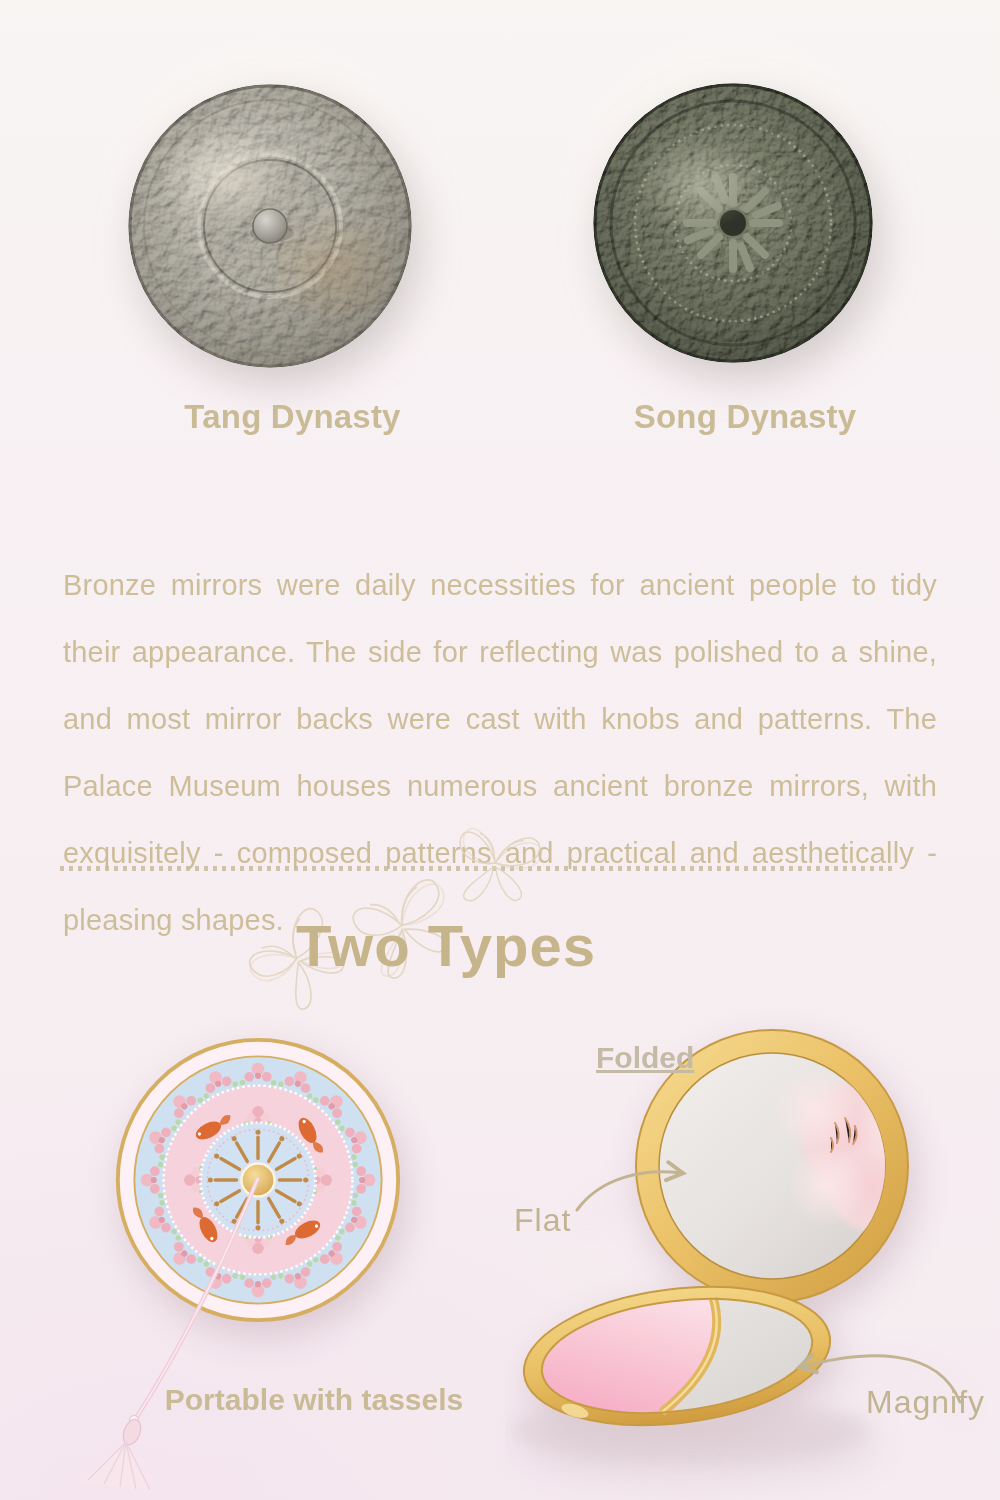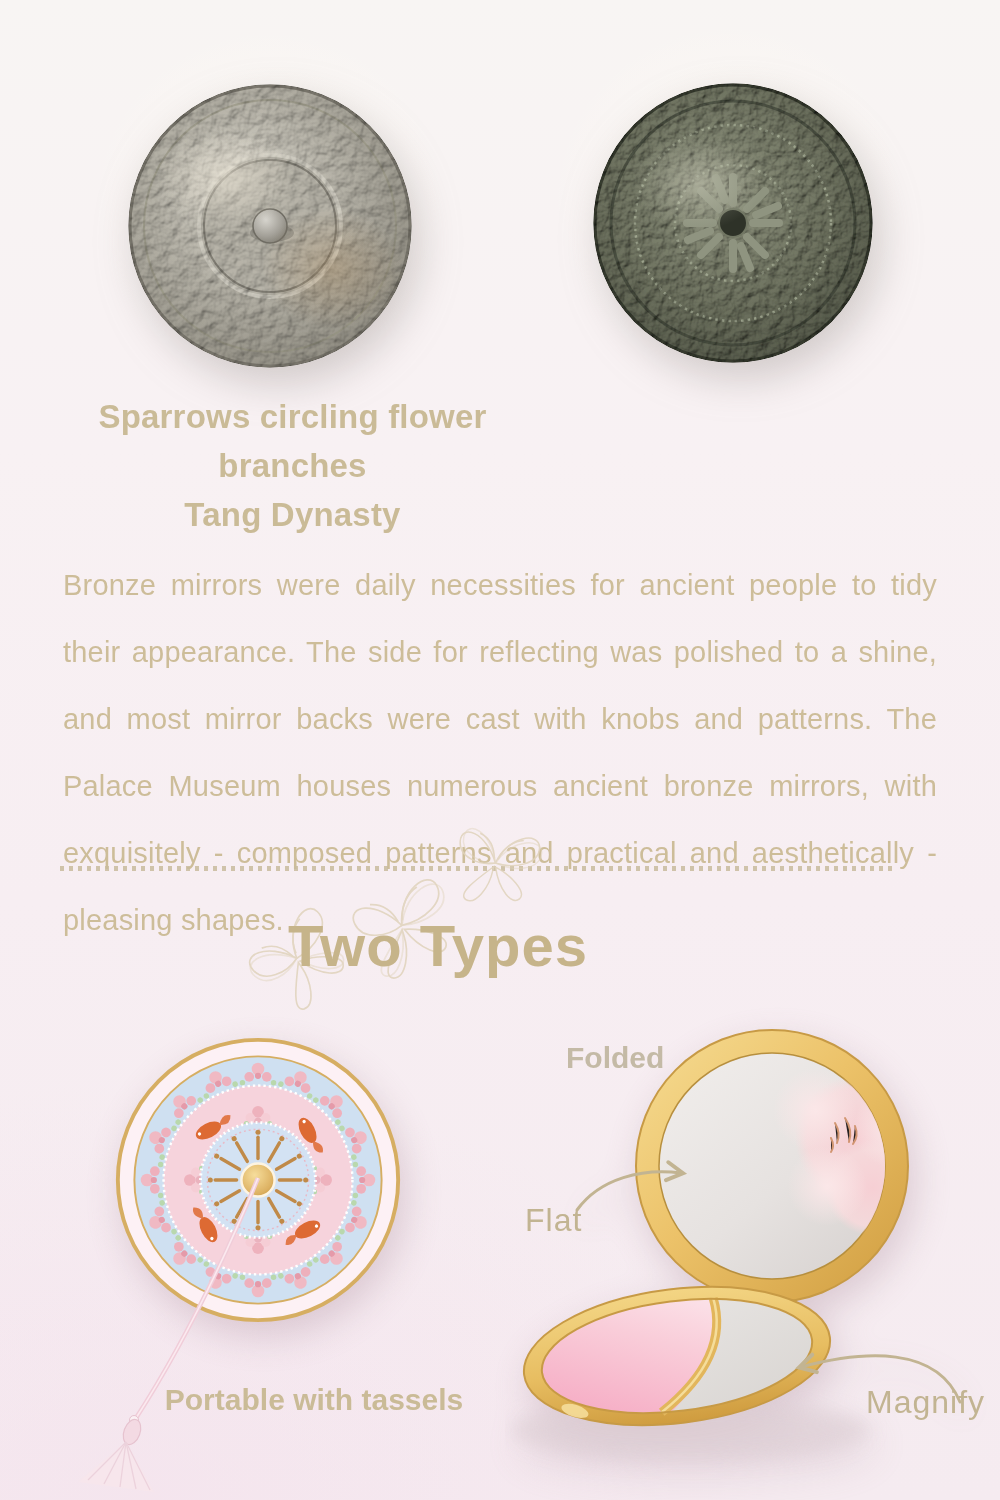--- a/index.html
+++ b/index.html
@@ -121,24 +121,24 @@
           <line x1="149" y1="164" x2="158" y2="186"></line>
         <line x1="164" y1="133" x2="186" y2="124"></line>
           <line x1="118" y1="149" x2="96" y2="158"></line>
       </g>
       <circle cx="141" cy="141" r="14" fill="#2e3228" stroke="#717663" stroke-width="2"></circle>
     </g>
     <ellipse cx="105" cy="100" rx="65" ry="48" fill="url(#songShine)"></ellipse>
   </svg>
 
   <div class="abs caption tan-bold" style="left:20px;top:392px;width:545px;">
-    <div>Sparrows circling flower branches</div>
     <div>Tang Dynasty</div>
   </div>
   <div class="abs caption tan-bold" style="left:545px;top:392px;width:400px;">
+    <div>Song Dynasty</div>
   </div>
 
   <div class="abs paragraph" style="left:63px;top:552px;width:874px;">Bronze mirrors were daily necessities for ancient people to tidy their appearance. The side for reflecting was polished to a shine, and most mirror backs were cast with knobs and patterns. The Palace Museum houses numerous ancient bronze mirrors, with exquisitely - composed patterns and practical and aesthetically - pleasing shapes.</div>
 
   <div class="abs divider" style="left:60px;top:866px;width:836px;"></div>
 
   <svg class="abs butterfly" style="left:440px;top:815px;" width="110" height="100" viewBox="0 0 110 100">
     <g fill="none" stroke="#e0d3bc" stroke-width="1.5" transform="rotate(12 55 50)">
       <path d="M55,48 C62,18 92,8 95,24 C98,40 75,50 55,48Z"></path>
       <path d="M55,48 C40,20 14,16 16,34 C18,50 40,54 55,48Z"></path>
@@ -174,21 +174,21 @@
       <path d="M56,52 C64,74 80,86 86,78 C92,70 72,56 56,52Z"></path>
       <path d="M57,44 C60,30 70,22 78,20"></path>
         <path d="M53,44 C50,30 42,24 34,22"></path>
       <g opacity=".55" transform="rotate(-8 55 50)">
         <path d="M55,48 C40,20 14,16 16,34 C18,50 40,54 55,48Z"></path>
         <path d="M56,52 C64,74 80,86 86,78 C92,70 72,56 56,52Z"></path>
       </g>
     </g>
   </svg>
 
-  <div class="abs section-title" style="left:8px;top:912px;width:860px;">Two Types</div>
+  <div class="abs section-title" style="left:16px;top:912px;width:860px;">Two Types</div>
 
   <svg class="abs compact-shadow" style="left:112px;top:1034px;" width="292" height="292" viewBox="0 0 300 300">
     <defs>
       <radialGradient id="goldKnobL" cx="40%" cy="35%" r="80%">
         <stop offset="0%" stop-color="#f6dd9b"></stop>
           <stop offset="70%" stop-color="#ddb263"></stop>
           <stop offset="100%" stop-color="#c2933f"></stop>
       </radialGradient>
       <g id="lotusMotif">
         <circle cx="150" cy="36" r="6.5" fill="#f0b9c3"></circle>
@@ -365,17 +365,17 @@
       <path d="M43,-53 Q53,8 -22,54" fill="none" stroke="#e2b65c" stroke-width="9"></path>
       <path d="M43,-53 Q53,8 -22,54" fill="none" stroke="#f5dd9a" stroke-width="2.5"></path>
       <ellipse cx="0" cy="0" rx="136" ry="55" fill="none" stroke="#c79a45" stroke-width="2"></ellipse>
       <ellipse cx="-108" cy="42" rx="14" ry="6" fill="#f5dd9a" transform="rotate(24 -108 42)" opacity=".9"></ellipse>
     </g>
 
     <path d="M72,192 C95,160 138,150 176,155" fill="none" stroke="#c2b492" stroke-width="3" stroke-linecap="round" marker-end="url(#arrHead)"></path>
     <path d="M455,384 C432,328 360,332 296,349" fill="none" stroke="#c2b492" stroke-width="3" stroke-linecap="round" marker-end="url(#arrHead)"></path>
   </svg>
 
-  <div class="abs label-bold" style="left:566px;top:1041px;">Folded</div>
-  <div class="abs label-light" style="left:525px;top:1202px;">Flat</div>
+  <div class="abs label-bold" style="left:596px;top:1041px;text-decoration:underline;">Folded</div>
+  <div class="abs label-light" style="left:514px;top:1202px;">Flat</div>
   <div class="abs label-light" style="left:866px;top:1384px;">Magnify</div>
 
 </div>
 
 </body></html>

